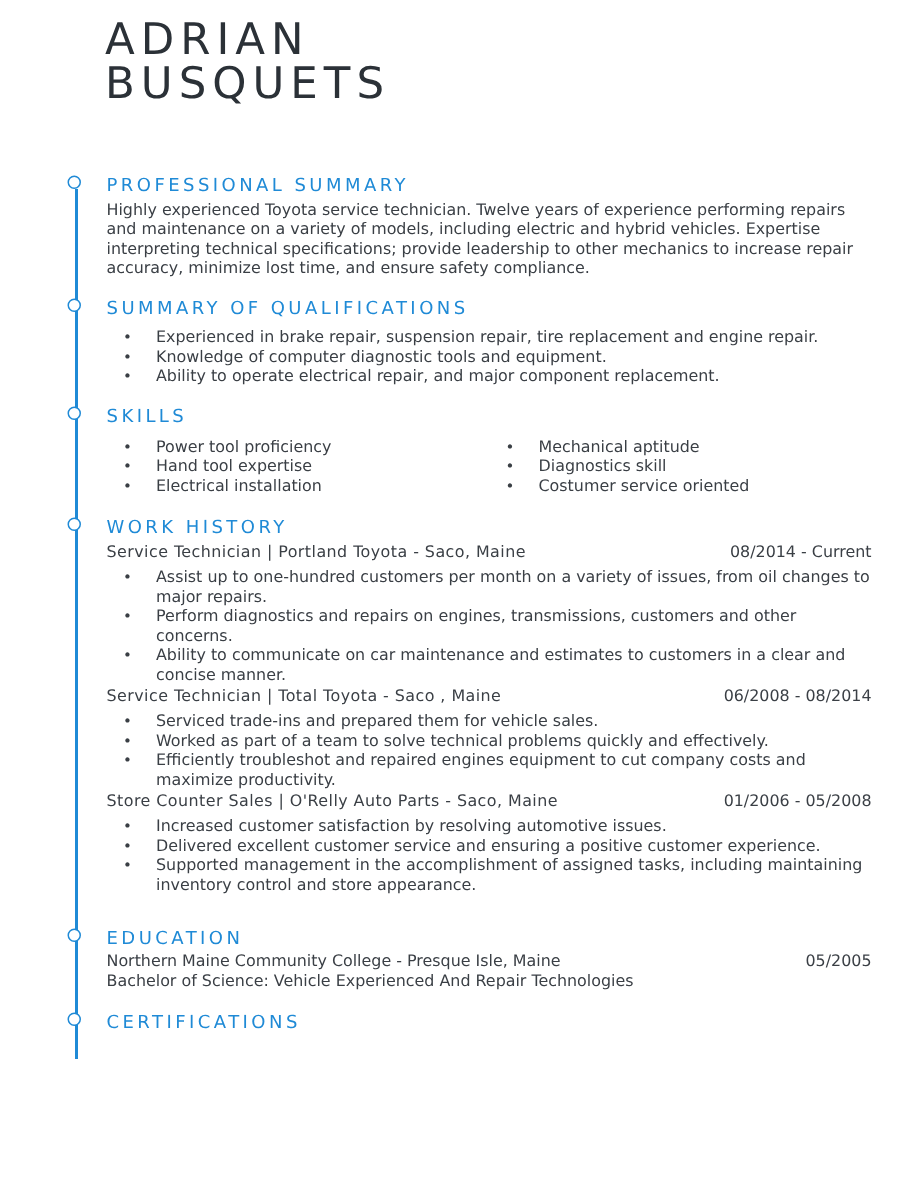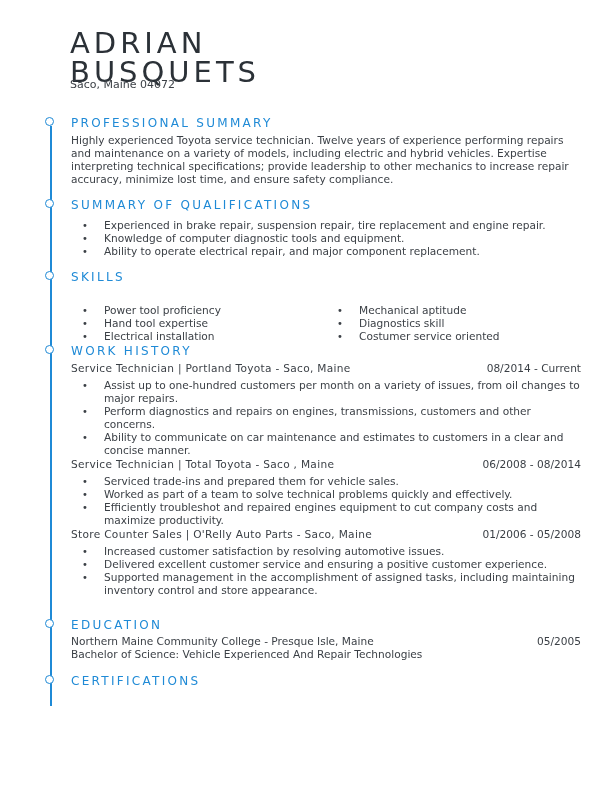--- a/index.html
+++ b/index.html
@@ -1,18 +1,18 @@
 <!DOCTYPE html>
 <html><head>
 <meta charset="utf-8">
 <style>
   html, body { margin: 0; padding: 0; background: #ffffff; }
   body { width: 612px; height: 792px; position: relative; overflow: hidden;
          font-family: "DejaVu Sans", sans-serif; color: #3a3f45; }
-  .name { position: absolute; left: 70px; top: 29px; font-size: 29px; line-height: 29px;
+  .name { position: absolute; left: 70px; top: 12px; font-size: 29px; line-height: 29px;
           letter-spacing: 4px; color: #2b3137; font-weight: normal; }
   .contact { position: absolute; left: 70px; top: 78px; font-size: 11px; line-height: 14px; color: #3a3f45; }
   .timeline { position: absolute; left: 50px; top: 126px; width: 1.5px; height: 580px; background: #1f8ad6; }
   .node { position: absolute; left: 45px; width: 7px; height: 7px; border: 1.5px solid #1f8ad6;
           border-radius: 50%; background: #fff; }
   .section { position: absolute; left: 71px; width: 510px; }
   .sec-title { font-size: 12px; letter-spacing: 2.3px; color: #1f8ad6; line-height: 14px; margin: 0 0 4px 0; }
   .text { font-size: 10.6px; line-height: 13px; color: #3a3f45; }
   ul { margin: 0; padding: 0; list-style: none; }
   li { position: relative; padding-left: 33px; font-size: 10.6px; line-height: 13px; }
@@ -24,21 +24,20 @@
   .job { margin-bottom: 1px; }
 </style>
 </head>
 <body>
 
 <div class="name">
   <div>ADRIAN</div>
   <div>BUSQUETS</div>
 </div>
 <div class="contact">
-  <div>Saco, Maine 04072</div>
 </div>
 
 <div class="timeline"></div>
 <div class="node" style="top:117px"></div>
 <div class="node" style="top:199px"></div>
 <div class="node" style="top:271px"></div>
 <div class="node" style="top:345px"></div>
 <div class="node" style="top:619px"></div>
 <div class="node" style="top:675px"></div>
 
@@ -50,21 +49,21 @@
 <div class="section" style="top:198px">
   <div class="sec-title" style="margin-bottom:7px">SUMMARY OF QUALIFICATIONS</div>
   <ul>
     <li>Experienced in brake repair, suspension repair, tire replacement and engine repair.</li>
     <li>Knowledge of computer diagnostic tools and equipment.</li>
     <li>Ability to operate electrical repair, and major component replacement.</li>
   </ul>
 </div>
 
 <div class="section" style="top:270px">
-  <div class="sec-title" style="margin-bottom:20px">SKILLS</div>
+  <div class="sec-title" style="margin-bottom:8px">SKILLS</div>
   <div class="cols">
     <ul>
       <li>Power tool proficiency</li>
       <li>Hand tool expertise</li>
       <li>Electrical installation</li>
     </ul>
     <ul>
       <li>Mechanical aptitude</li>
       <li>Diagnostics skill</li>
       <li>Costumer service oriented</li>

